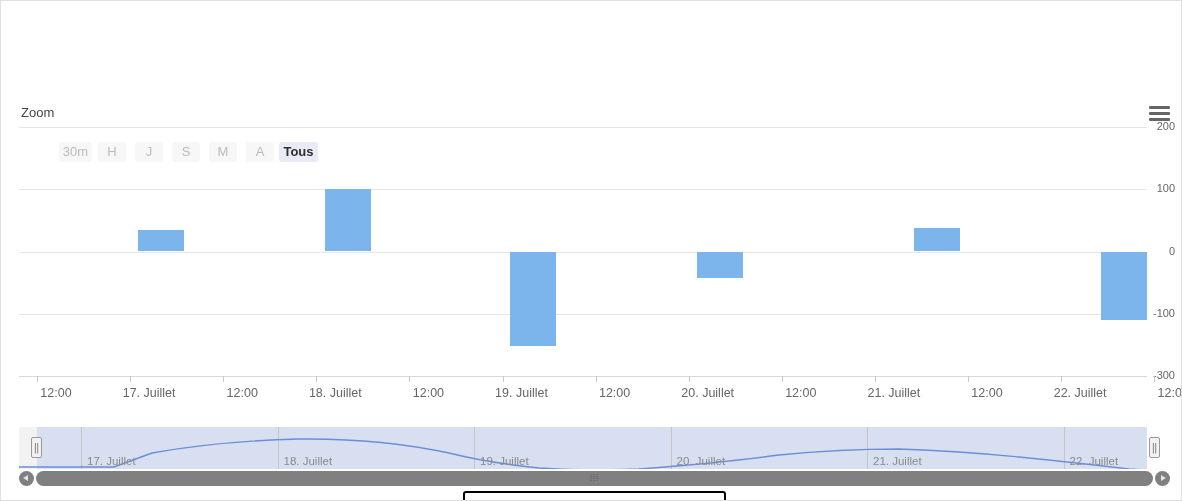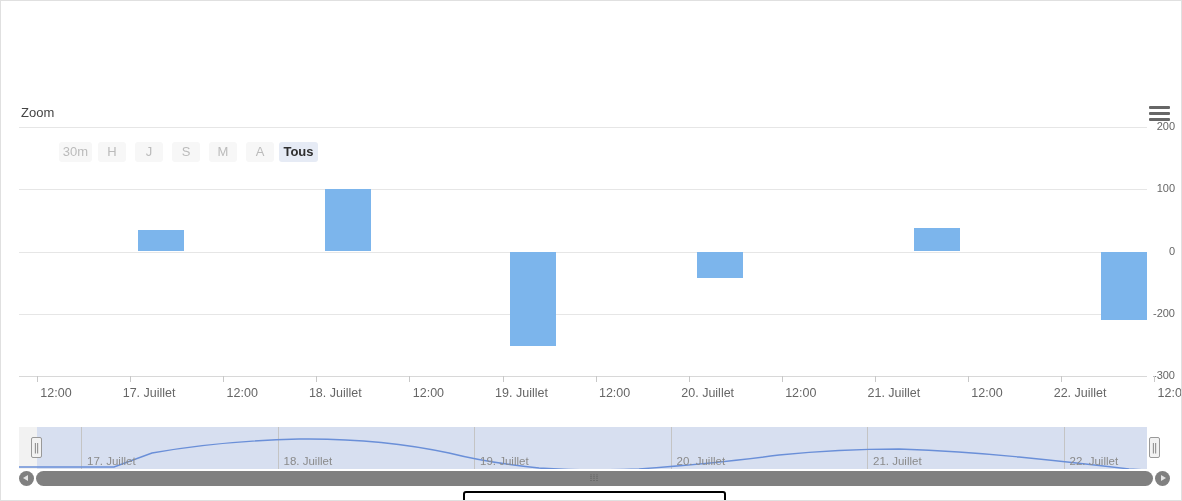--- a/index.html
+++ b/index.html
@@ -384,21 +384,21 @@
         <div class="gridline" style="top: 0px;"></div>
         <div class="gridline" style="top: 62.25px;"></div>
         <div class="gridline" style="top: 124.5px;"></div>
         <div class="gridline" style="top: 186.75px;"></div>
         <div class="gridline" style="top: 249px;"></div>
       </div>
     <div id="ylabels">
         <div class="ylabel" style="top: 0px;">200</div>
         <div class="ylabel" style="top: 62.25px;">100</div>
         <div class="ylabel" style="top: 124.5px;">0</div>
-        <div class="ylabel" style="top: 186.75px;">-200</div>
+        <div class="ylabel" style="top: 186.75px;">-100</div>
         <div class="ylabel" style="top: 249px;">-300</div>
       </div>
     <div id="bars">
         <div class="bar" style="left: 137px; width: 46px; top: 102.712px; height: 21.7875px; background: rgb(124, 181, 236);"></div>
         <div class="bar" style="left: 324px; width: 46px; top: 61.6275px; height: 62.8725px; background: rgb(124, 181, 236);"></div>
         <div class="bar" style="left: 509px; width: 46px; top: 124.5px; height: 94.62px; background: rgb(124, 181, 236);"></div>
         <div class="bar" style="left: 696px; width: 46px; top: 124.5px; height: 26.145px; background: rgb(124, 181, 236);"></div>
         <div class="bar" style="left: 913px; width: 46px; top: 100.845px; height: 23.655px; background: rgb(124, 181, 236);"></div>
         <div class="bar" style="left: 1100px; width: 46px; top: 124.5px; height: 68.475px; background: rgb(124, 181, 236);"></div>
       </div>

